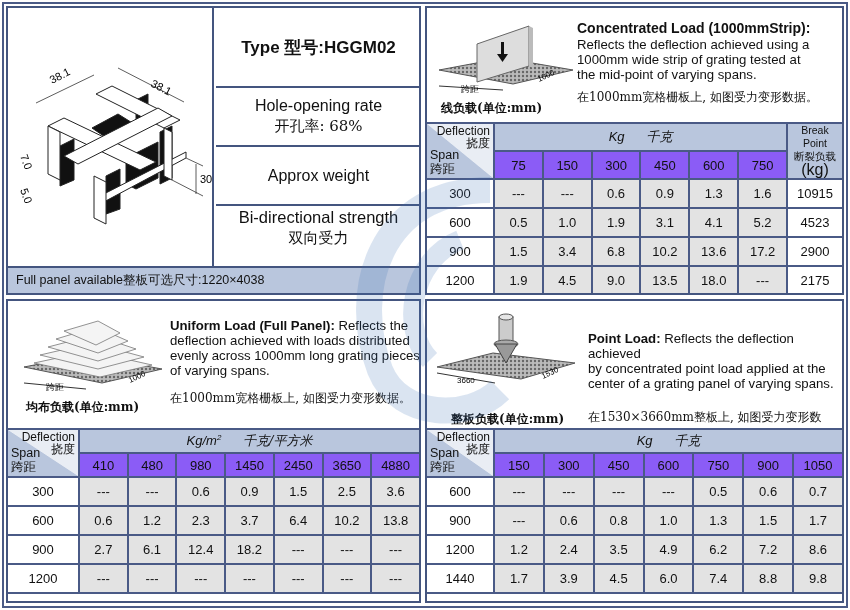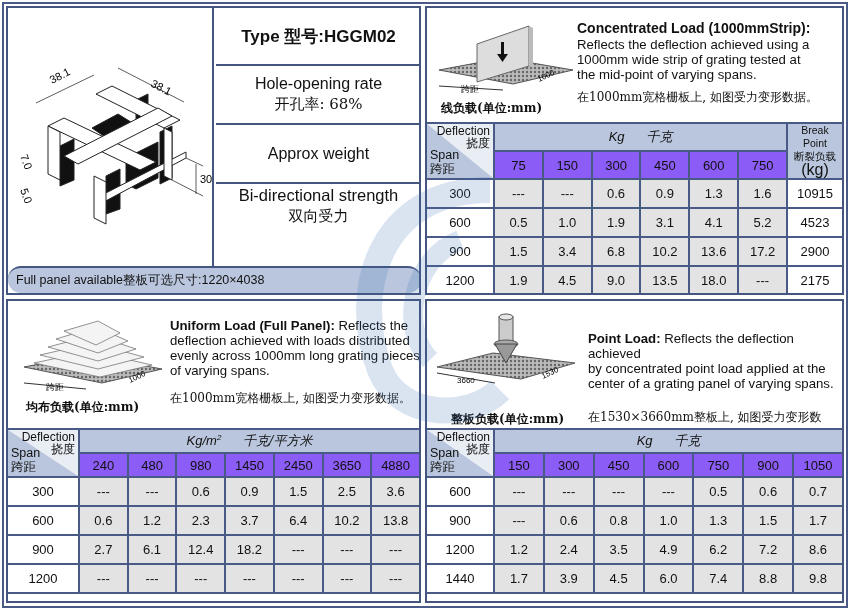--- a/index.html
+++ b/index.html
@@ -71,36 +71,36 @@
         <line x1="188" y1="156" x2="188" y2="186"></line>
       </g>
       <text x="44" y="76" font-size="11" transform="rotate(-27 44 76)" font-family="Liberation Sans, sans-serif">38.1</text>
       <text x="142" y="78" font-size="11" transform="rotate(27 142 78)" font-family="Liberation Sans, sans-serif">38.1</text>
       <text x="192" y="175" font-size="11" font-family="Liberation Sans, sans-serif">30</text>
       <text x="12" y="148" font-size="11" transform="rotate(70 12 148)" font-family="Liberation Sans, sans-serif">7.0</text>
       <text x="12" y="182" font-size="11" transform="rotate(70 12 182)" font-family="Liberation Sans, sans-serif">5.0</text>
     </svg>
   </div>
   <div class="spec-cells" style="left:208px; top:0; width:205px;">
-    <div class="spec-cell spec-type" style="height:58px;">
+    <div class="spec-cell spec-type" style="height:80px;">
       <span>Type 型号:HGGM02</span>
     </div>
     <div class="spec-cell" style="height:59px;">
       <span class="spec-line1">Hole-opening rate</span>
       <span class="spec-line2 cnserif">开孔率:  68%</span>
     </div>
     <div class="spec-cell" style="height:59px;">
       <span class="spec-line1">Approx weight</span>
     </div>
     <div class="spec-cell" style="height:44px; border-bottom:none;">
       <span class="spec-line1" style="font-size:16.5px;">Bi-directional strength</span>
       <span class="spec-line2 cnserif">双向受力</span>
     </div>
   </div>
-  <div class="full-panel" style="left:0; top:258px; width:413px;border-radius:13px;">
+  <div class="full-panel" style="left:0; top:258px; width:413px;">
     <span>Full panel available整板可选尺寸:1220×4038</span>
   </div>
 </div>
 
 <div class="panel" style="left:425px; top:6px; width:419px; height:289px;">
   <svg style="position:absolute; left:6px; top:10px;" width="140" height="75" viewBox="0 0 140 75">
     <defs>
       <pattern id="mesh1" width="4" height="4" patternUnits="userSpaceOnUse">
         <rect width="4" height="4" fill="#bbb"></rect>
           <circle cx="2" cy="2" r="1.2" fill="#666"></circle>
@@ -240,21 +240,21 @@
         <tr>
       <td class="corner" rowspan="2">
         <div class="c-def"><span>Deflection</span><br><span class="cnserif">挠度</span></div>
         <div class="c-span"><span>Span</span><br><span class="cnserif">跨距</span></div>
       </td>
       <td class="unit" colspan="7">
         <span>Kg/m</span><sup>2</sup>&nbsp;&nbsp;&nbsp;&nbsp;&nbsp;&nbsp;<span class="cnserif">千克/平方米</span>
       </td>
     </tr>
     <tr>
-      <td class="load">240</td>
+      <td class="load">410</td>
       <td class="load">480</td>
       <td class="load">980</td>
       <td class="load">1450</td>
       <td class="load">2450</td>
       <td class="load">3650</td>
       <td class="load">4880</td>
     </tr>
     <tr>
       <td class="span">300</td>
       <td class="val">---</td>

